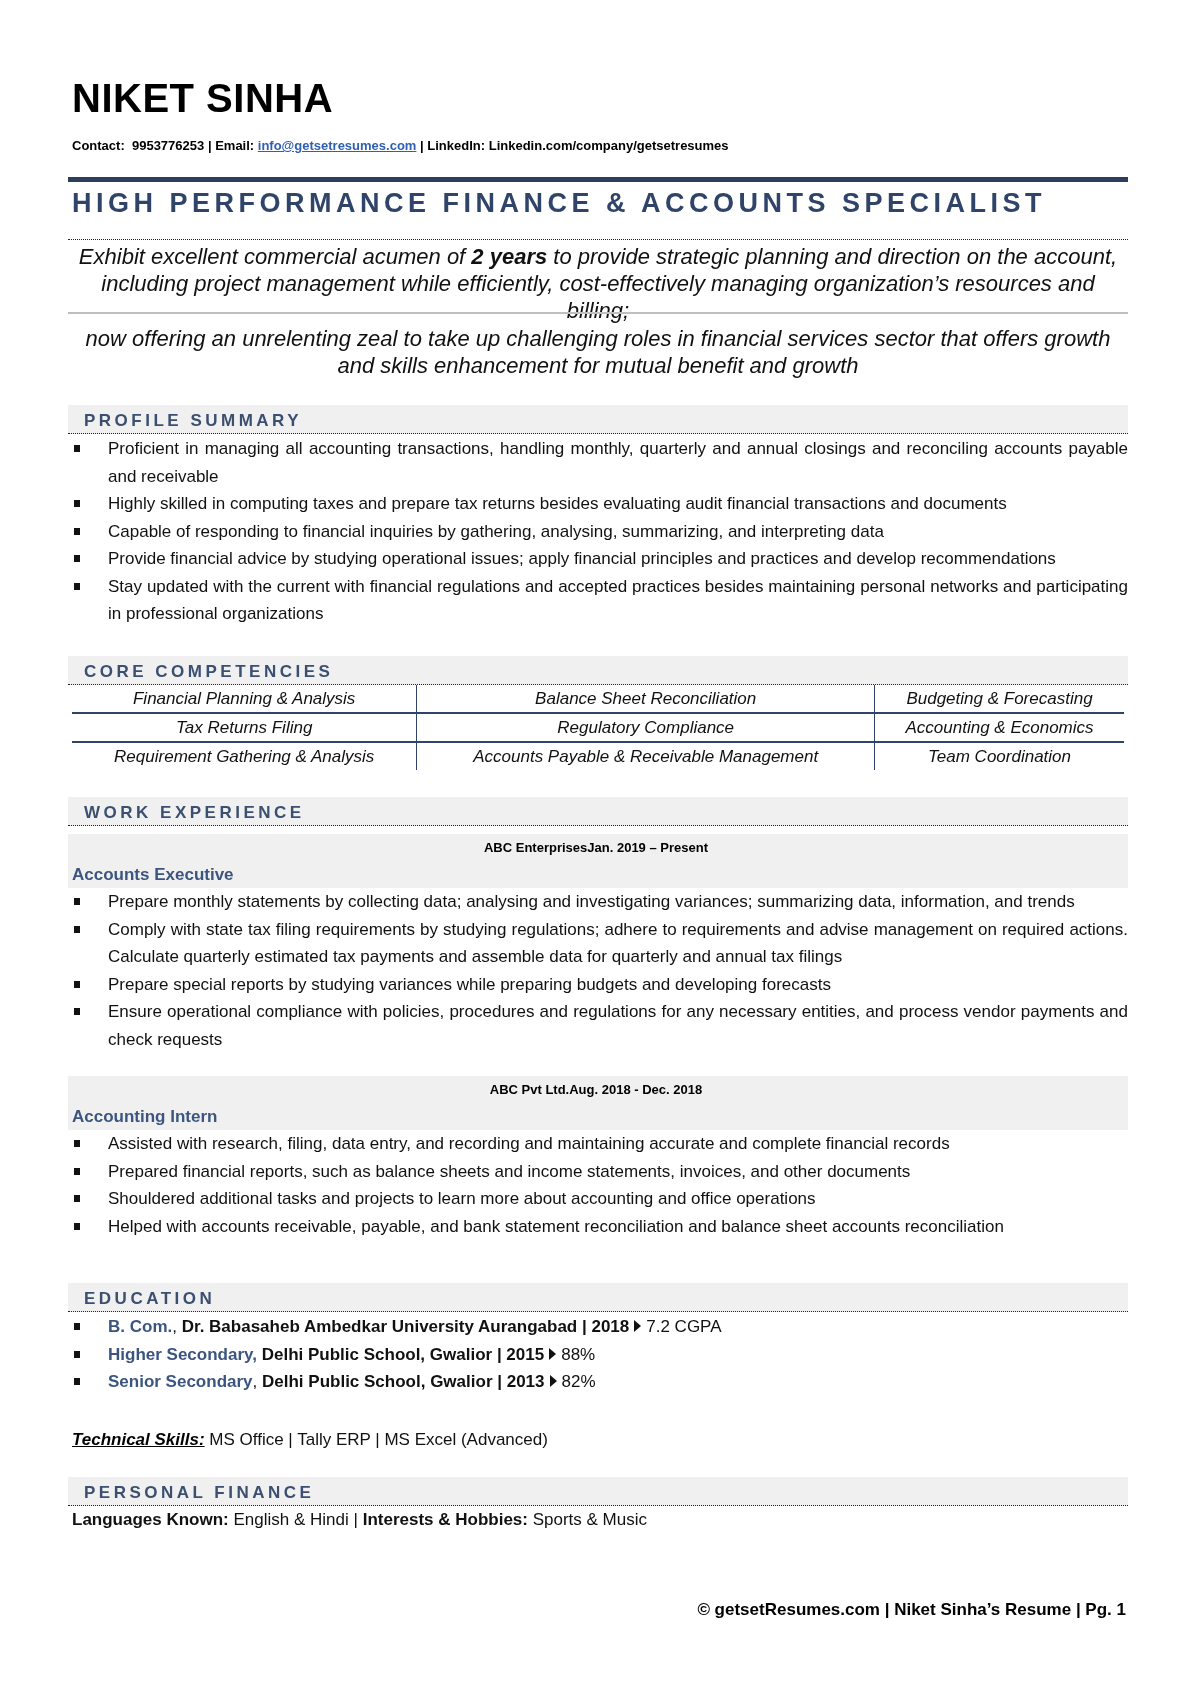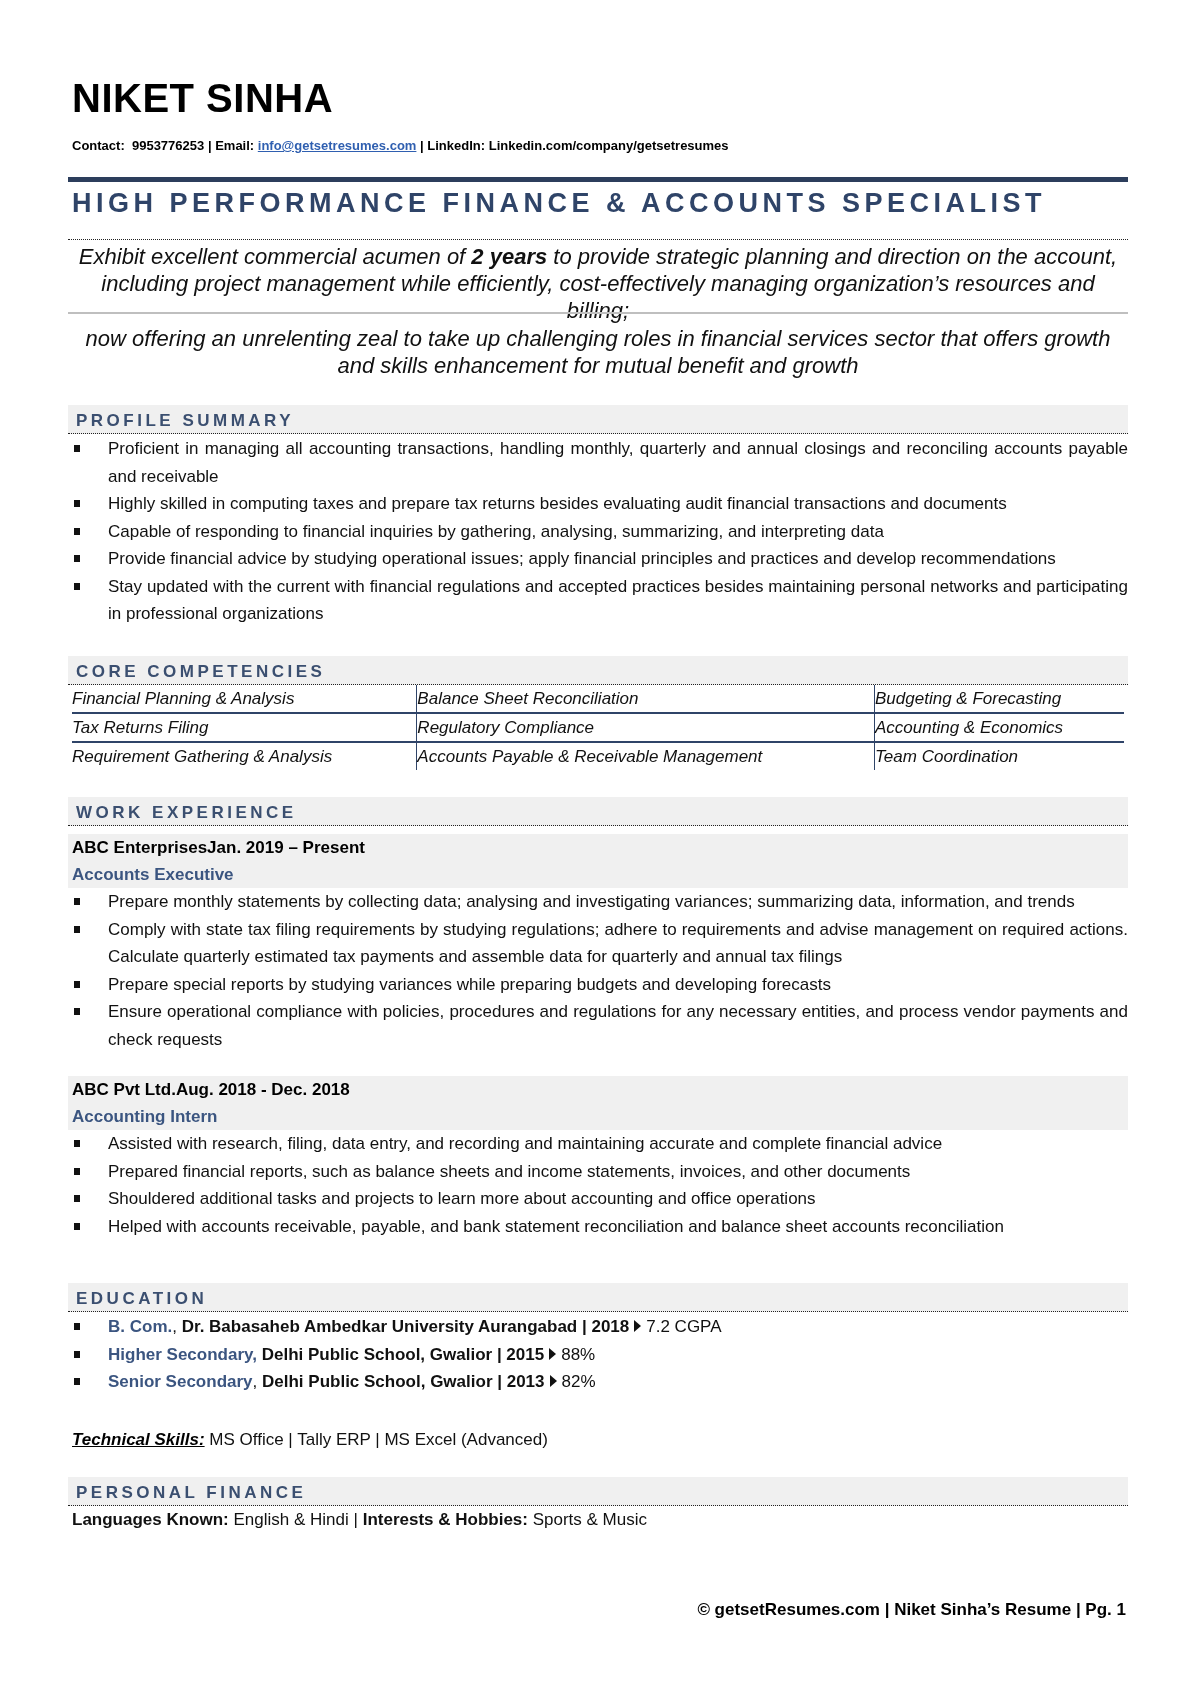--- a/index.html
+++ b/index.html
@@ -10,30 +10,30 @@
   .contact a{color:#2f5fb0;text-decoration:underline;}
   .topbar{position:absolute;top:177px;left:-4px;width:1060px;height:5px;background:#2c3e5c;}
   .headline{position:absolute;top:188px;left:0;width:1052px;text-align:left;font-size:27px;font-weight:bold;letter-spacing:4.5px;color:#2f4468;}
   .dotline{border-top:1.5px dotted #222;}
   .hl-dots{position:absolute;top:239px;left:-4px;width:1060px;}
   .intro{position:absolute;left:-4px;width:1060px;text-align:center;font-style:italic;font-size:22px;line-height:27px;color:#111;}
   .intro1{top:243px;}
   .sep{position:absolute;top:312px;left:-4px;width:1060px;height:2px;background:#bfbfbf;}
   .intro2{top:325px;}
   .sec{position:absolute;left:-4px;width:1060px;}
-  .sec-head{background:#f0f0f0;height:28px;padding-left:8px;font-size:17px;font-weight:bold;letter-spacing:3.5px;color:#3b4f70;line-height:32px;border-bottom:1.5px dotted #222;}
+  .sec-head{background:#f0f0f0;height:28px;padding-left:16px;font-size:17px;font-weight:bold;letter-spacing:3.5px;color:#3b4f70;line-height:32px;border-bottom:1.5px dotted #222;}
   ul.bul{list-style:none;margin:0;padding:0;}
   ul.bul li{position:relative;padding-left:40px;font-size:17px;line-height:27.5px;color:#111;text-align:justify;}
   ul.bul li::before{content:"";position:absolute;left:6px;top:10px;width:6px;height:7px;background:#111;}
   table.comp{border-collapse:collapse;margin-left:4px;width:1052px;}
-  table.comp td{text-align:left;font-style:italic;font-size:17px;height:27px;color:#111;padding:0;}
+  table.comp td{text-align:center;font-style:italic;font-size:17px;height:27px;color:#111;padding:0;}
   table.comp tr.r1 td, table.comp tr.r2 td{border-bottom:2px solid #2f4468;}
   table.comp td.c2{border-left:1px solid #2f4468;border-right:1px solid #2f4468;}
   .job-head{background:#f0f0f0;padding:0 8px 0 4px;}
-  .job-row{display:flex;justify-content:flex-start;font-size:17px;font-weight:bold;line-height:27px;color:#000;}
+  .job-row{display:flex;justify-content:center;font-size:13px;font-weight:bold;line-height:27px;color:#000;}
   .job-title{font-size:17px;font-weight:bold;color:#3b5580;line-height:27px;}
   .edu-deg{color:#3b5580;font-weight:bold;}
   .b{font-weight:bold;}
   .tech{position:absolute;top:1430px;left:0;font-size:17px;color:#111;}
   .tech .lbl{font-weight:bold;font-style:italic;text-decoration:underline;color:#000;text-align:center;}
   .footer{position:absolute;top:1600px;right:4px;font-size:17px;font-weight:bold;color:#000;}
   .tri{display:inline-block;width:0;height:0;border-top:6px solid transparent;border-bottom:6px solid transparent;border-left:7px solid #111;margin:0 5px 0 5px;vertical-align:0px;}
 </style>
 </head>
 <body>
@@ -115,21 +115,21 @@
     </ul>
 
     <div class="job-head" style="margin-top:23px;">
       <div class="job-row">
         <span>ABC Pvt Ltd.</span>
         <span>Aug. 2018 - Dec. 2018</span>
       </div>
       <div class="job-title">Accounting Intern</div>
     </div>
     <ul class="bul">
-      <li>Assisted with research, filing, data entry, and recording and maintaining accurate and complete financial advice</li>
+      <li>Assisted with research, filing, data entry, and recording and maintaining accurate and complete financial records</li>
       <li>Prepared financial reports, such as balance sheets and income statements, invoices, and other documents</li>
       <li>Shouldered additional tasks and projects to learn more about accounting and office operations</li>
       <li>Helped with accounts receivable, payable, and bank statement reconciliation and balance sheet accounts reconciliation</li>
     </ul>
   </div>
 
   <div class="sec" style="top:1283px;">
     <div class="sec-head">EDUCATION</div>
     <ul class="bul" style="margin-top:1px;">
       <li>

